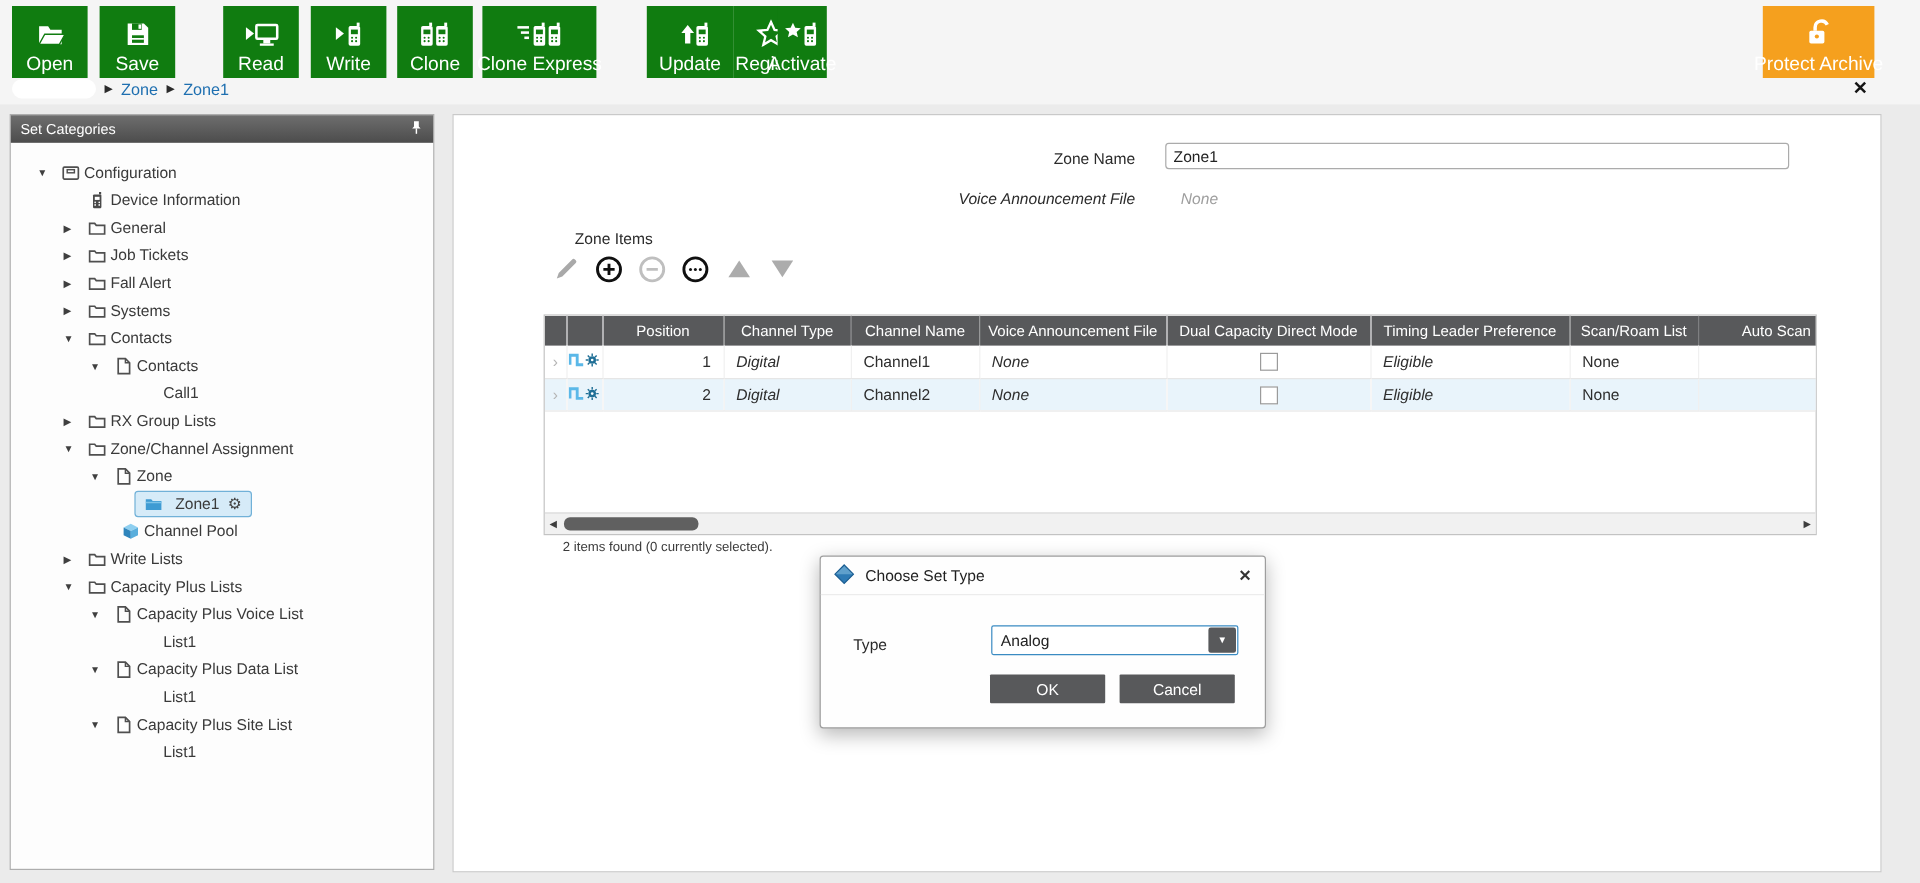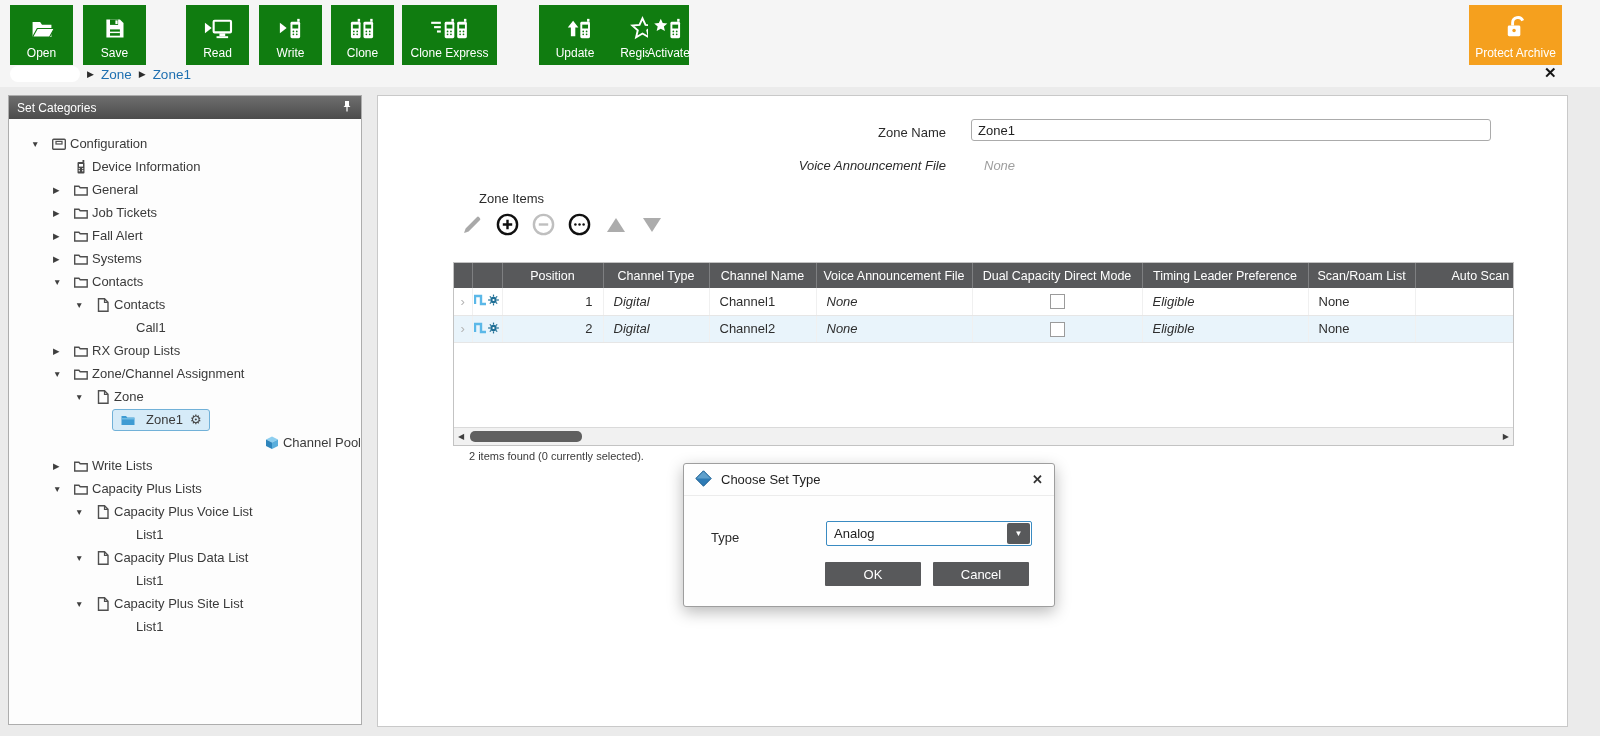--- a/index.html
+++ b/index.html
@@ -9,21 +9,21 @@
     -webkit-font-smoothing:antialiased;
   }
   
   .topbar{position:absolute;left:0;top:0;width:1600px;height:87px;background:#F5F5F5;}
   .tile{
     position:absolute;top:5px;height:60px;box-sizing:border-box;
     background:#107C10;color:#fff;display:flex;flex-direction:column;
     align-items:center;justify-content:flex-end;padding:4px 4px 5px;cursor:default;
   }
   .tile .ticon{flex:1;display:flex;align-items:center;justify-content:center;}
-  .tile .tlabel{font-size:12px;line-height:13px;white-space:nowrap;}
+  .tile .tlabel{font-size:16px;line-height:13px;white-space:nowrap;}
   .tile.orange{background:#F5A01E;}
   .crumbs{position:absolute;left:10px;top:64px;height:20px;display:flex;align-items:center;gap:7px;font-size:13.5px;}
   .redact{width:70px;height:16px;background:#FFFFFF;border-radius:8px;}
   .crumb-arrow{color:#2B2B2B;font-size:9px;line-height:1;}
   .crumb{color:#1E6FB0;}
   .win-close{position:absolute;left:1544px;top:64px;font-size:15px;font-weight:bold;color:#141414;cursor:default;}
 
   
   .sidebar{
     position:absolute;left:8px;top:95px;width:354px;height:630px;box-sizing:border-box;
@@ -394,21 +394,21 @@
           <span class="tico">
             <svg width="16" height="16" viewBox="0 0 16 16">
               <path d="M1.5 13 V4 h4.5 l1.3 1.6 h7.2 V13 z" fill="#3E9BD3"></path>
               <path d="M1.5 6.8 h13" stroke="#7EC3E8" stroke-width="1.2"></path>
             </svg>
           </span>
           <span>Zone1</span>
           <span class="tgear">⚙</span>
         </span>
       </div>
-      <div class="titem" style="padding-left: 96px; justify-content: flex-end;">
+      <div class="titem" style="padding-left: 72px;">
         <span class="texp"></span>
         <span class="tico">
           <svg width="16" height="16" viewBox="0 0 16 16">
             <path d="M8 1.5 L14 4.5 8 7.5 2 4.5 z" fill="#8ECFF0"></path>
             <path d="M2 4.5 L8 7.5 V14 L2 11 z" fill="#2F85BC"></path>
             <path d="M14 4.5 L8 7.5 V14 L14 11 z" fill="#5AAEDC"></path>
           </svg>
         </span>
         <span>Channel Pool</span>
       </div>

